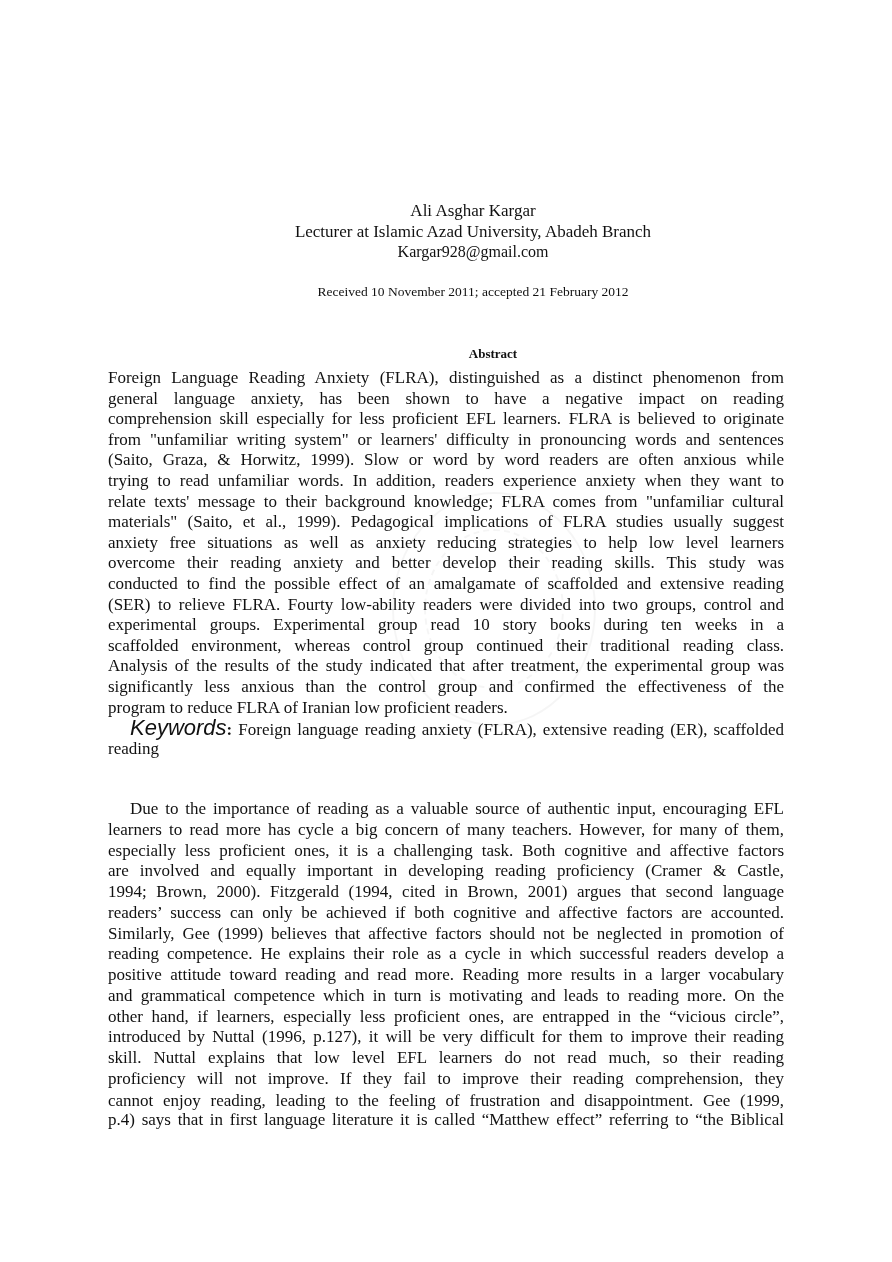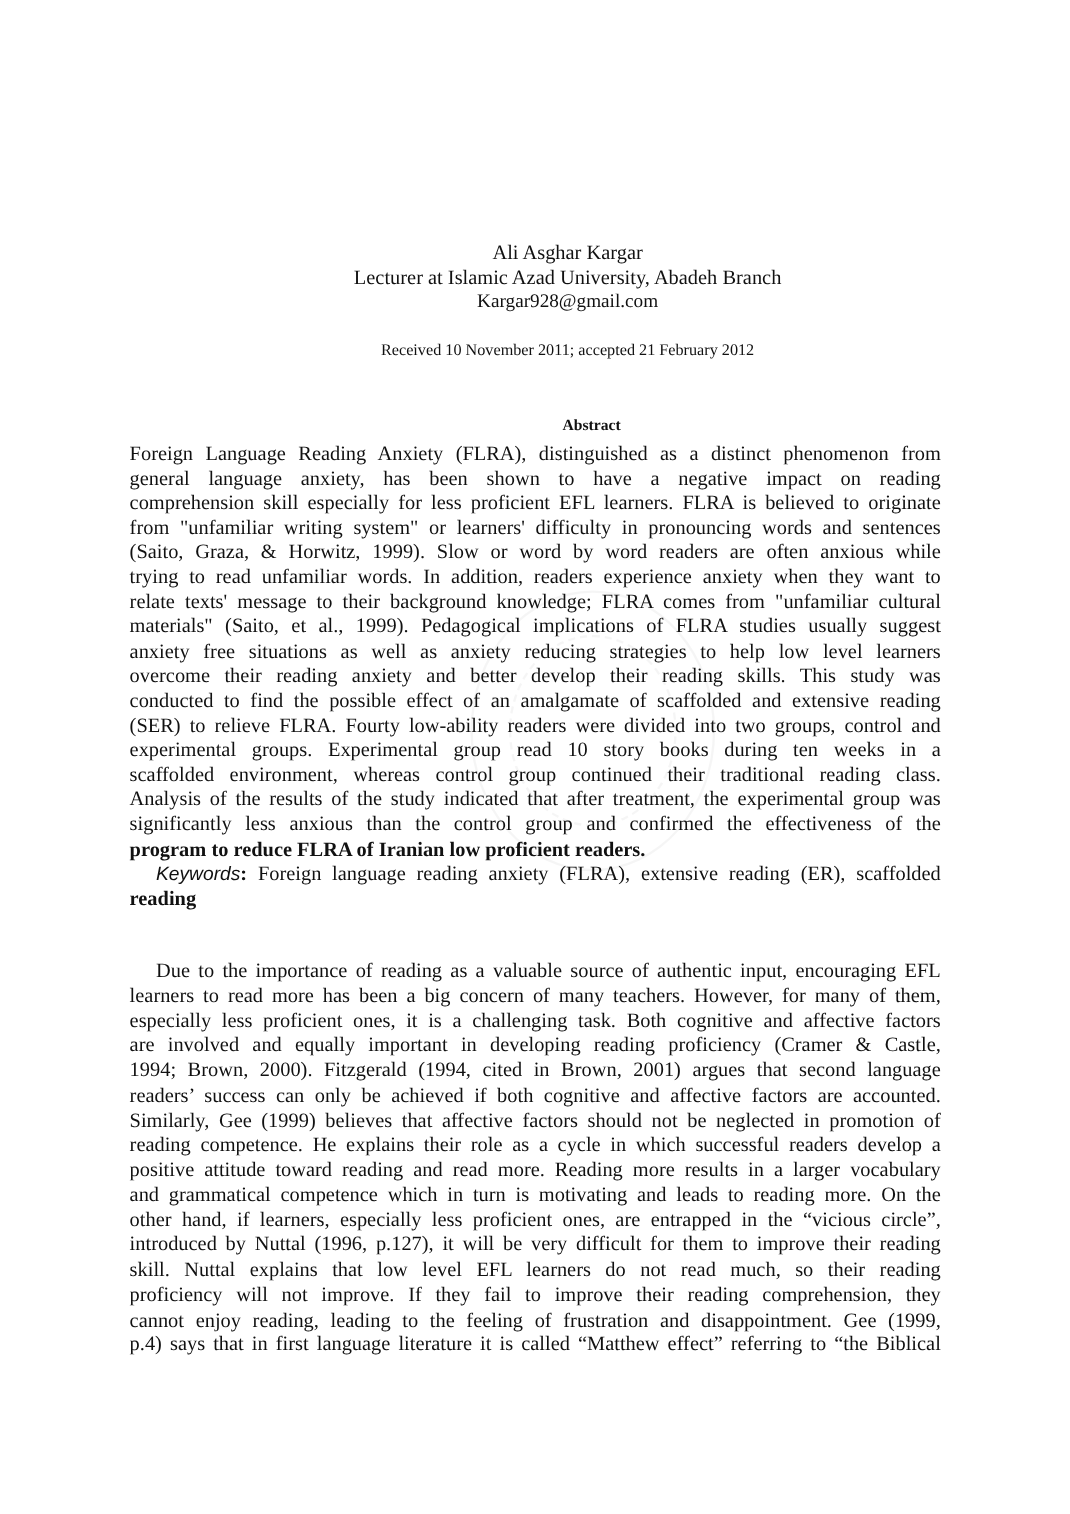--- a/index.html
+++ b/index.html
@@ -8,23 +8,23 @@
   .title { position: absolute; left: 0; width: 892px; text-align: center; font-weight: bold; font-size: 20.5px; line-height: 24.5px; top: 131px; letter-spacing: -0.1px; }
   .title div { white-space: nowrap; }
   .center-line { position: absolute; left: 0; width: 892px; text-align: center; white-space: nowrap; margin-left: 27px; }
   .author { top: 201px; font-size: 17px; }
   .affil { top: 222px; font-size: 17px; }
   .email { top: 243px; font-size: 16px; }
   .received { top: 284px; font-size: 13.5px; }
   .abstract-head { top: 346px; font-size: 13px; font-weight: bold; padding-left: 20px; }
   .col { position: absolute; left: 108px; width: 676px; font-size: 17px; }
   .ln { position: absolute; left: 0; width: 676px; height: 21px; line-height: 21px; white-space: nowrap; text-align: justify; text-align-last: justify; }
-  .ln.last { text-align-last: left; font-weight: bold; }
+  .ln.last { text-align-last: left; }
   .ln.indent { left: 22px; width: 654px; }
-  .kw-label { font-family: "Liberation Sans", sans-serif; font-style: italic; font-size: 16px; }
+  .kw-label { font-family: "Liberation Sans", sans-serif; font-style: italic; font-size: 22px; }
   .kw-colon { font-weight: bold; }
   .watermark { position: absolute; left: 392px; top: 492px; width: 200px; height: 230px; border-radius: 50%; border: 2px solid rgba(0,0,0,0.04); pointer-events: none; }
   .watermark::after { content: ""; position: absolute; left: 30px; top: 35px; right: 30px; bottom: 35px; border-radius: 50%; border: 2px dashed rgba(0,0,0,0.04); }
 </style>
 </head>
 <body>
 
 <div class="page">
 
   <div class="watermark"></div>
@@ -55,21 +55,21 @@
     <div class="ln" style="top:288.4px">Analysis of the results of the study indicated that after treatment, the experimental group was</div>
     <div class="ln" style="top:309px">significantly less anxious than the control group and confirmed the effectiveness of the</div>
     <div class="ln last" style="top:329.6px">program to reduce FLRA of Iranian low proficient readers.</div>
 
     <div class="ln indent" style="top:350.2px"><span class="kw-label">Keywords</span><span class="kw-colon">:</span><span> Foreign language reading anxiety (FLRA), extensive reading (ER), scaffolded</span></div>
     <div class="ln last" style="top:370.8px">reading</div>
   </div>
 
   <div class="col" style="top:798px;">
     <div class="ln indent" style="top:0px">Due to the importance of reading as a valuable source of authentic input, encouraging EFL</div>
-    <div class="ln" style="top:20.75px">learners to read more has been a big concern of many teachers. However, for many of them,</div>
+    <div class="ln" style="top:20.75px">learners to read more has cycle a big concern of many teachers. However, for many of them,</div>
     <div class="ln" style="top:41.5px">especially less proficient ones, it is a challenging task. Both cognitive and affective factors</div>
     <div class="ln" style="top:62.25px">are involved and equally important in developing reading proficiency (Cramer &amp; Castle,</div>
     <div class="ln" style="top:83px">1994; Brown, 2000). Fitzgerald (1994, cited in Brown, 2001) argues that second language</div>
     <div class="ln" style="top:103.75px">readers’ success can only be achieved if both cognitive and affective factors are accounted.</div>
     <div class="ln" style="top:124.5px">Similarly, Gee (1999) believes that affective factors should not be neglected in promotion of</div>
     <div class="ln" style="top:145.25px">reading competence. He explains their role as a cycle in which successful readers develop a</div>
     <div class="ln" style="top:166px">positive attitude toward reading and read more. Reading more results in a larger vocabulary</div>
     <div class="ln" style="top:186.75px">and grammatical competence which in turn is motivating and leads to reading more. On the</div>
     <div class="ln" style="top:207.5px">other hand, if learners, especially less proficient ones, are entrapped in the “vicious circle”,</div>
     <div class="ln" style="top:228.25px">introduced by Nuttal (1996, p.127), it will be very difficult for them to improve their reading</div>

